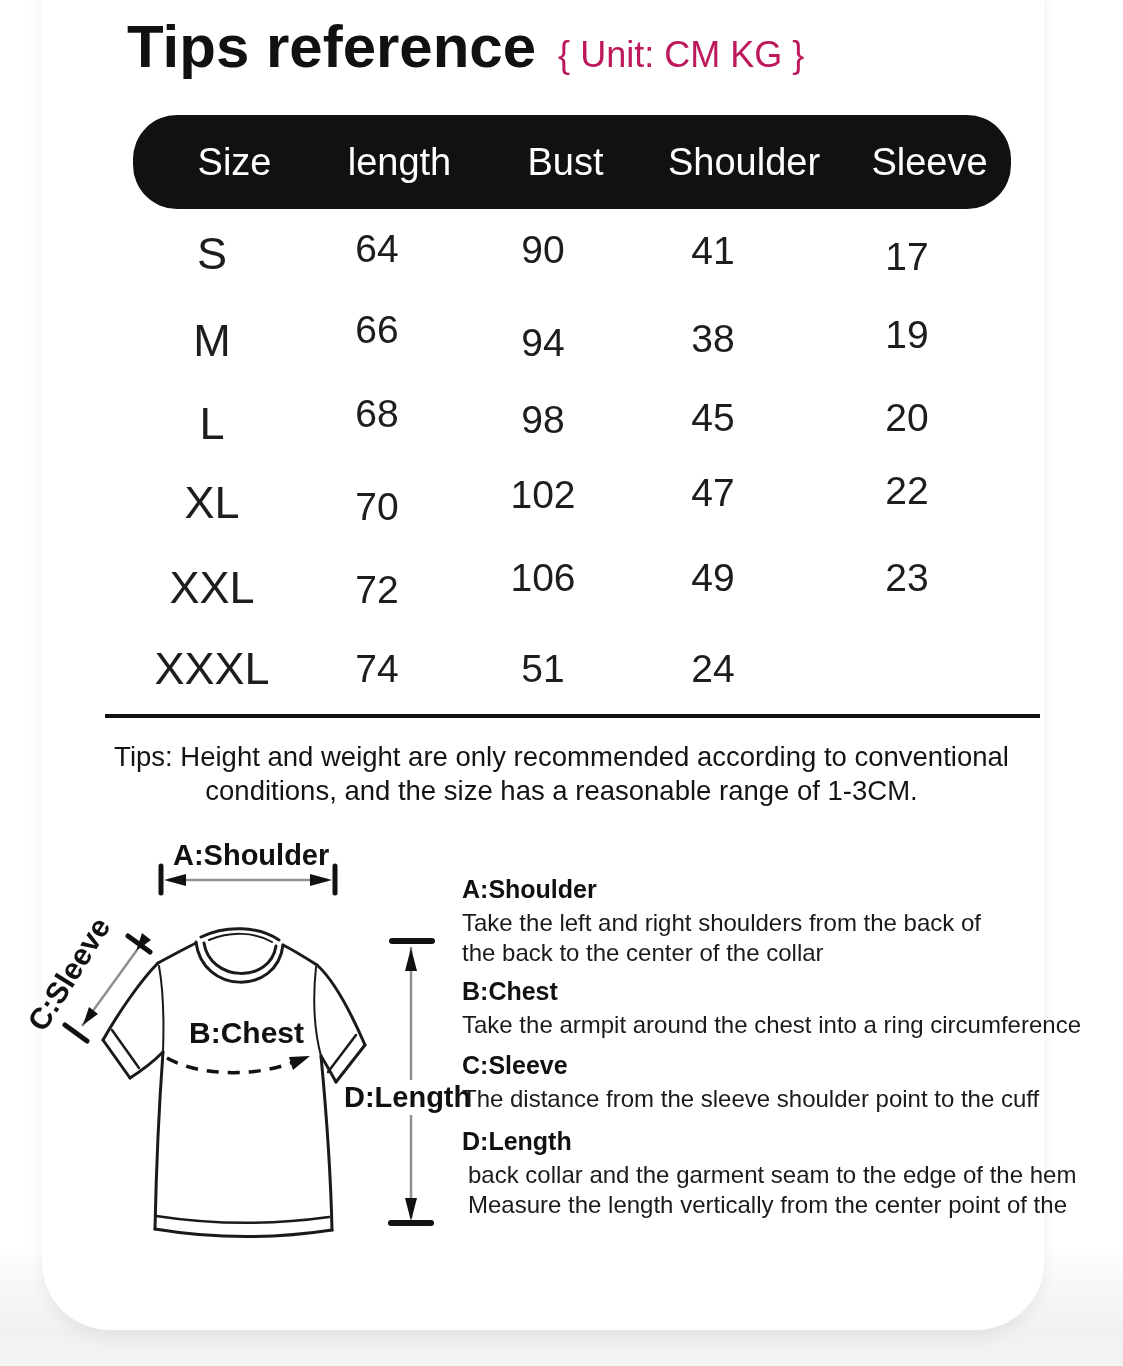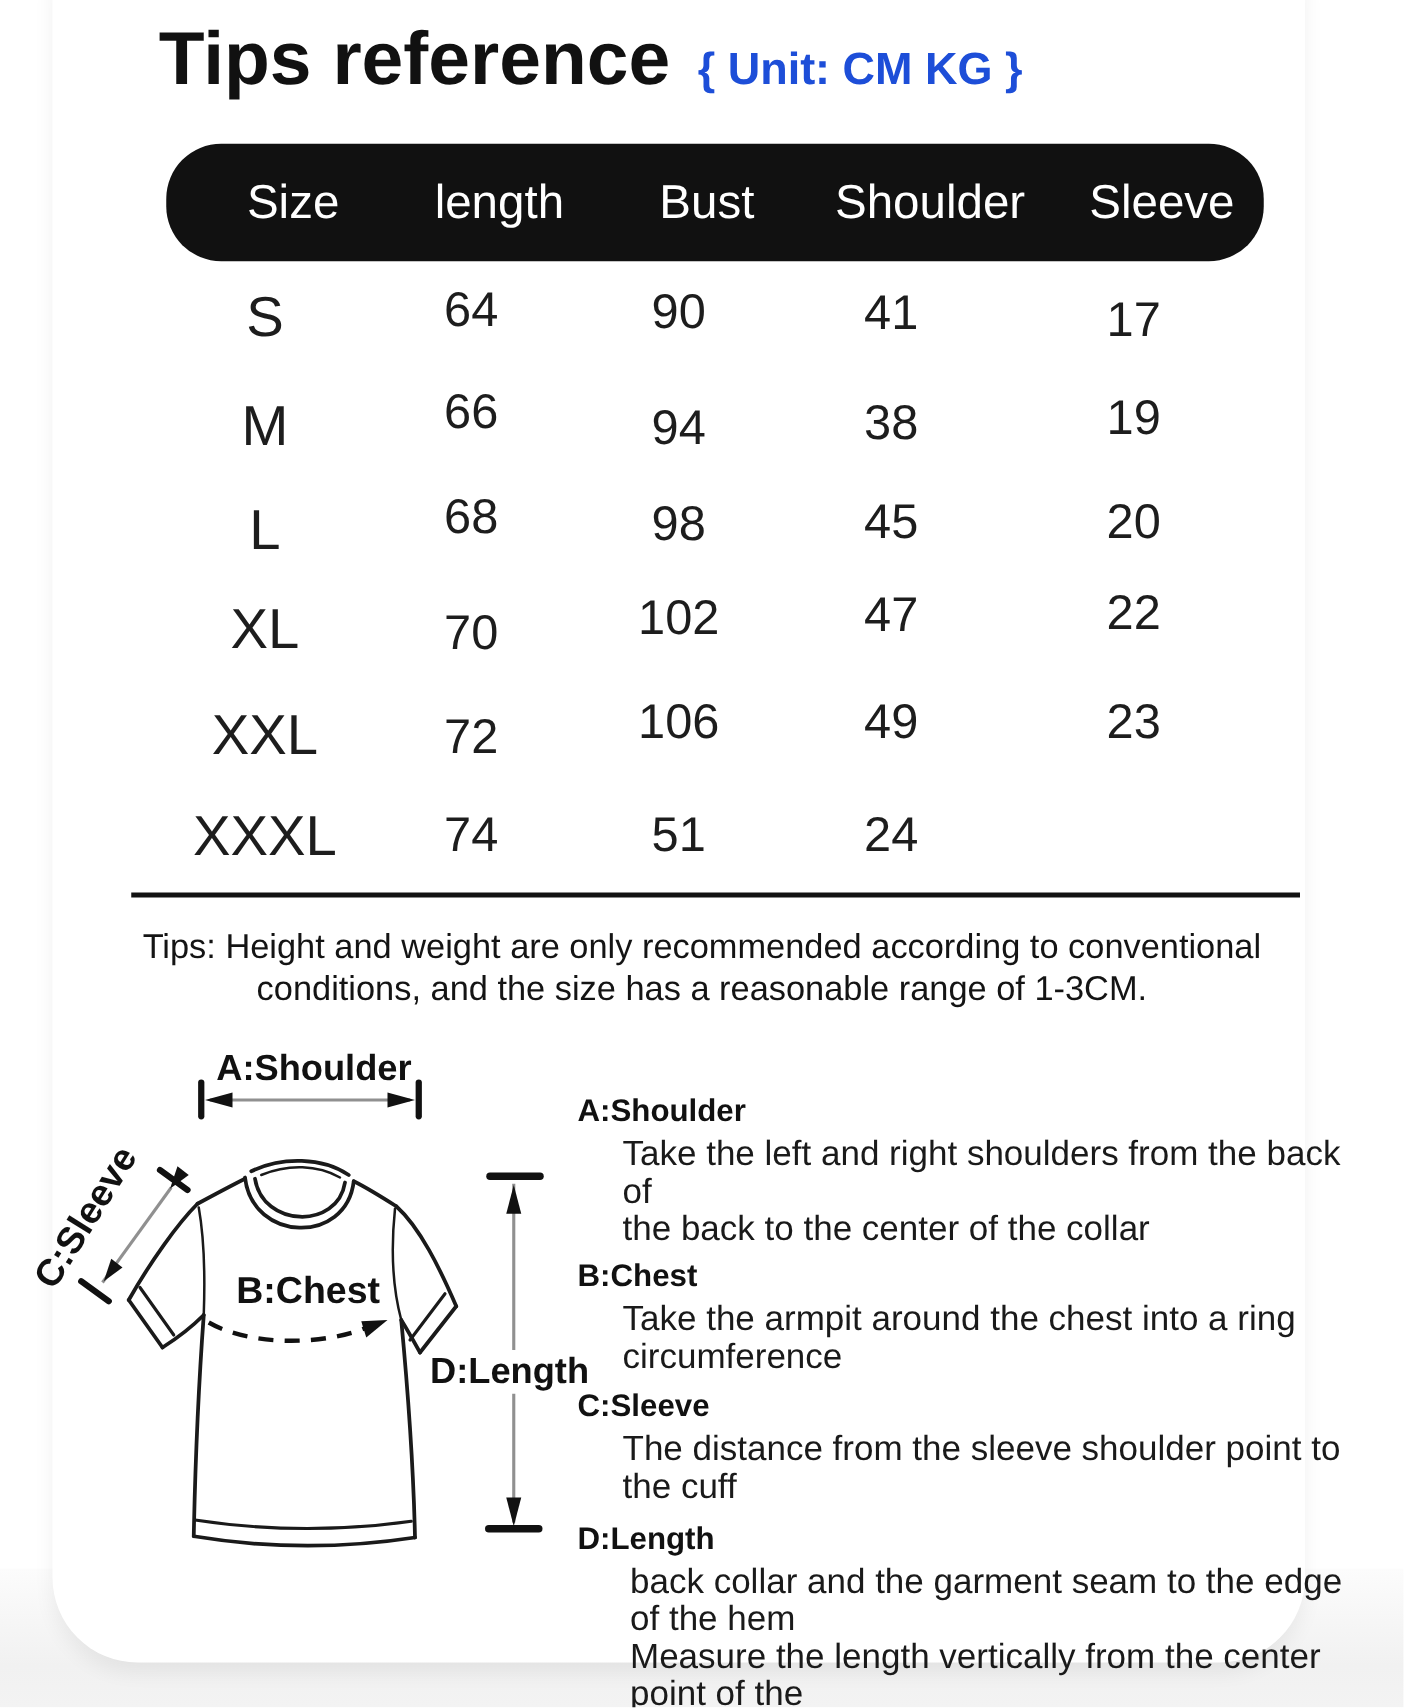--- a/index.html
+++ b/index.html
@@ -13,21 +13,21 @@
     background:linear-gradient(180deg,#fcfcfc 0%,#f1f1f1 70%,#f3f3f3 100%);
   }
   .card {
     position:absolute; left:42px; top:-20px; width:1002px; height:1350px;
     background:#ffffff; border-radius:0 0 68px 68px;
     box-shadow:0 8px 16px rgba(0,0,0,0.06);
   }
   
   .title-row { position:absolute; left:127px; top:12px; display:flex; align-items:baseline; gap:22px; }
   .page-title { font-size:60px; font-weight:bold; letter-spacing:0px; color:#111; }
-  .unit-note  { font-size:36px; font-weight:700; color:#1d4ed8; }
+  .unit-note  { font-size:36px; font-weight:400; color:#be185d; }
   
   .thead {
     position:absolute; left:133px; top:115px; width:878px; height:94px;
     background:#111111; border-radius:44px;
     display:grid; grid-template-columns:158px 172px 160px 180px 208px;
     align-items:center; color:#ffffff; font-size:38px;
   }
   .thead > div { text-align:center;padding-left:45px; }
   .tbody {
     position:absolute; left:133px; top:212px; width:878px;
@@ -67,21 +67,21 @@
   .diagram { position:absolute; left:40px; top:830px; width:430px; height:470px; }
   .diag-label { position:absolute; font-weight:bold; color:#111; white-space:nowrap; }
   .lbl-shoulder { left:173px; top:839px; font-size:29px; }
   .lbl-chest    { left:189px; top:1016px; font-size:30px; }
   .lbl-sleeve   { left:50px; top:1003px; font-size:30px;
                   transform:rotate(-58deg); transform-origin:0 100%; }
   .lbl-length   { left:343px; top:1080px; font-size:29px; background:#fff; padding:1px 4px 1px 1px; }
   
   .guide { position:absolute; left:462px; top:874px; width:625px; }
   .guide-item h3 { font-size:25px; line-height:30px; font-weight:bold; color:#111; margin:0 0 4px 0; }
-  .gline { font-size:28px; line-height:30px; color:#1a1a1a;margin-left:36px; }
+  .gline { font-size:24px; line-height:30px; color:#1a1a1a; }
   .guide-item:nth-child(1) { margin-bottom:8px; }
   .guide-item:nth-child(2) { margin-bottom:10px; }
   .guide-item:nth-child(3) { margin-bottom:12px; }
   .guide-item:nth-child(4) .gline { padding-left:6px; }
 </style>
 </head>
 <body>
 
 <div class="stage">
   <div class="bg-bottom"></div>

